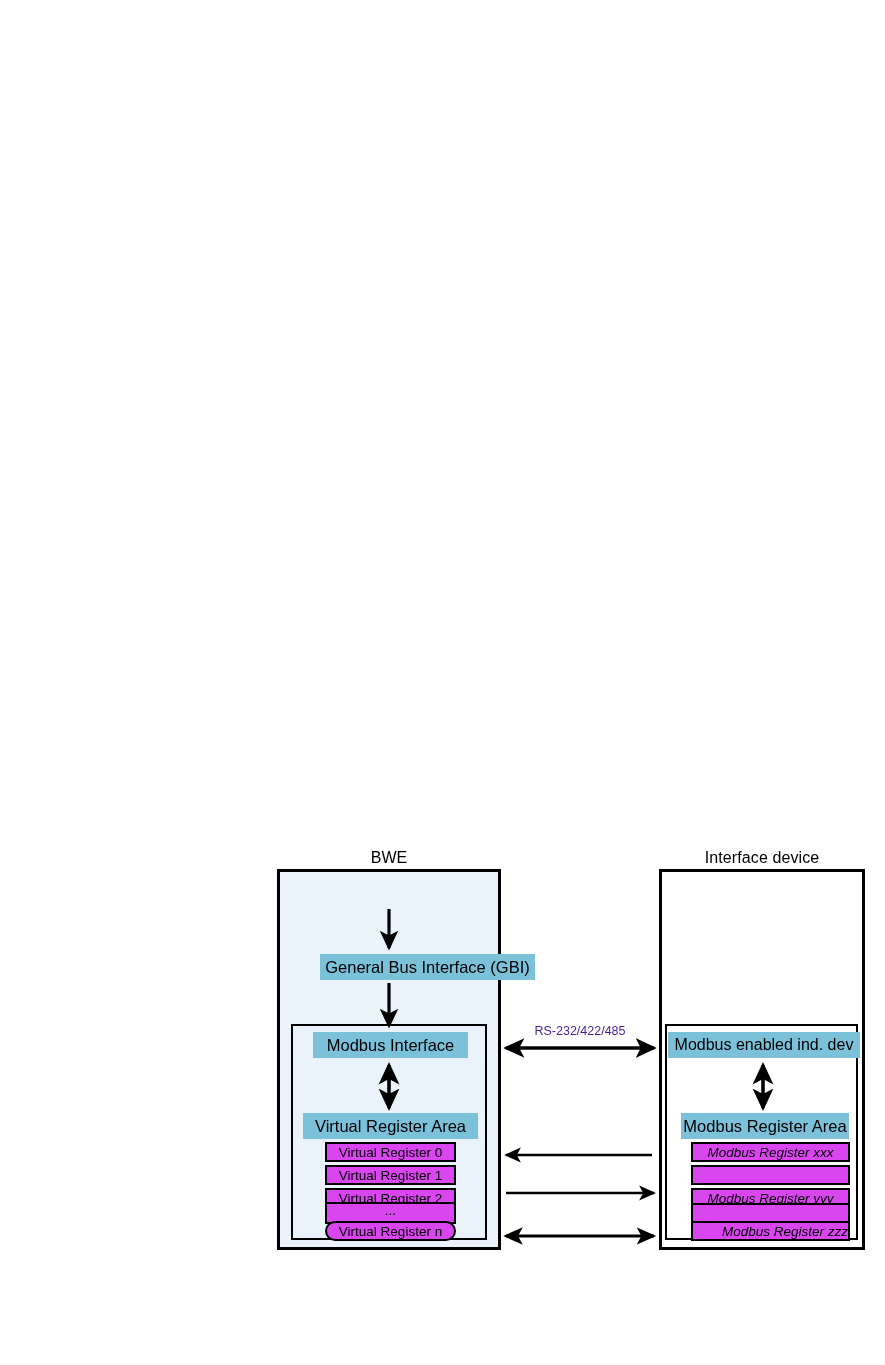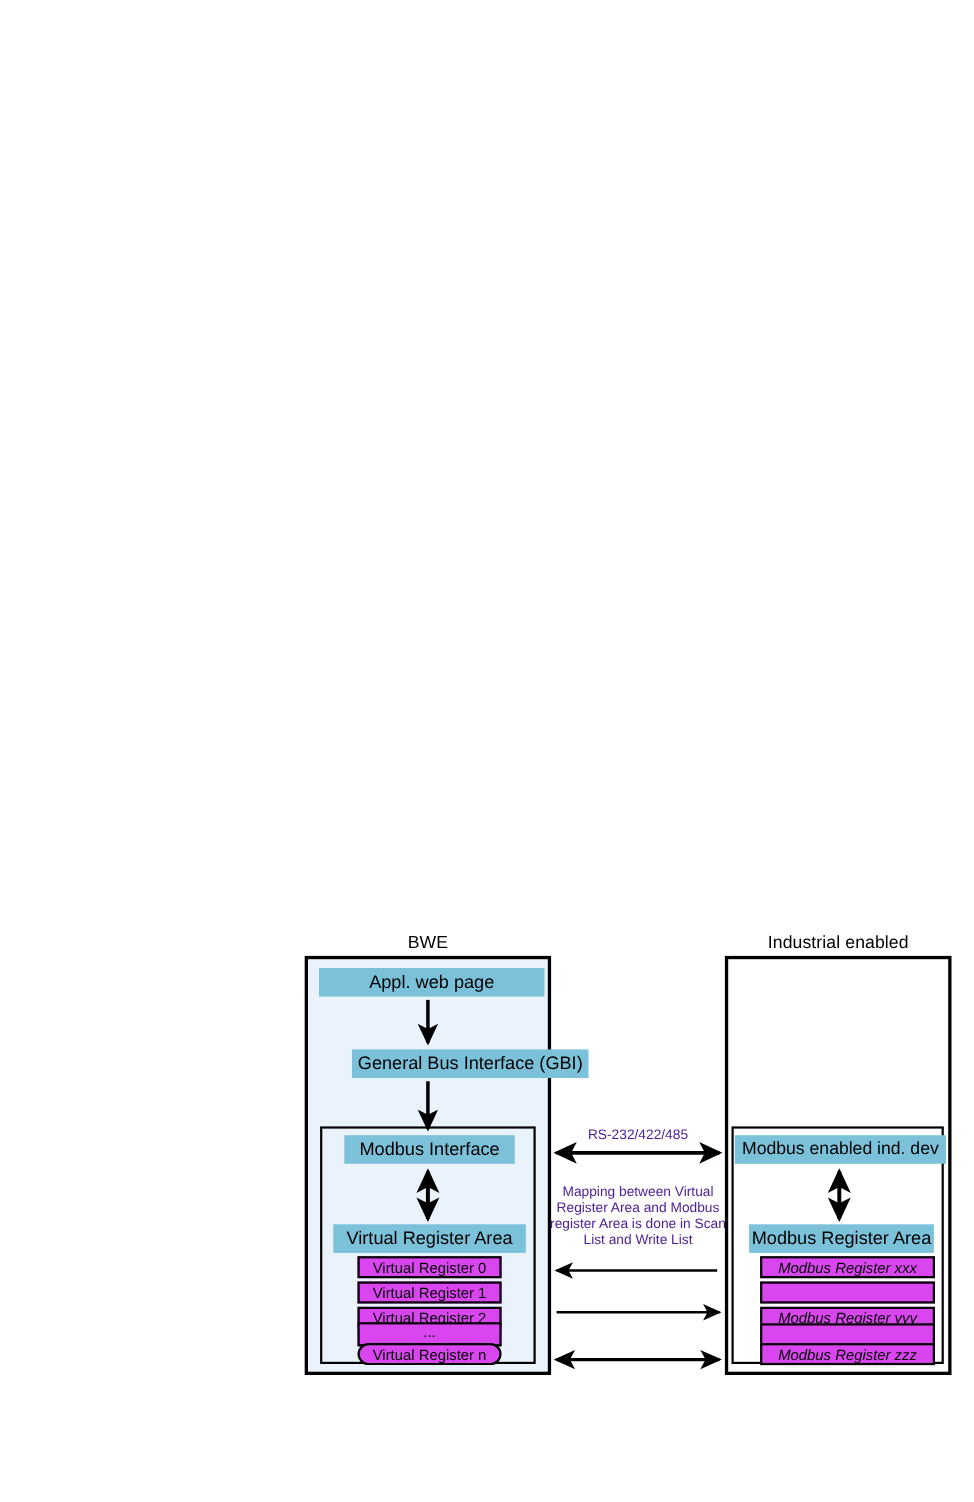--- a/index.html
+++ b/index.html
@@ -161,55 +161,53 @@
 </style>
 </head>
 <body>
 
 <div id="diagram-root">
 
   <div class="panel-title" id="bwe-title">BWE</div>
 
   <div class="panel" id="bwe-panel"></div>
 
-  <div class="blue-label" id="appl-web-page">Appl. web page</div>
 
   <div class="blue-label" id="gbi">General Bus Interface (GBI)</div>
 
   <div class="inner-box" id="bwe-inner"></div>
 
   <div class="blue-label" id="modbus-iface">Modbus Interface</div>
 
   <div class="blue-label" id="virtual-reg-area">Virtual Register Area</div>
 
   <div class="reg-row reg-left" style="top:1142px;">Virtual Register 0</div>
   <div class="reg-row reg-left" style="top:1165px;">Virtual Register 1</div>
   <div class="reg-row reg-left" style="top:1188px;">Virtual Register 2</div>
   <div class="reg-row reg-left" style="top:1202px; height:22px; line-height:14px;">...</div>
   <div class="reg-row reg-left" style="top:1221px;border-radius:10px;">Virtual Register n</div>
 
-  <div class="panel-title" id="device-title">Industrial enabled</div>
+  <div class="panel-title" id="device-title">Interface device</div>
 
   <div class="panel" id="device-panel"></div>
 
   <div class="inner-box" id="device-inner"></div>
 
   <div class="blue-label" id="modbus-enabled">Modbus enabled ind. dev</div>
 
   <div class="blue-label" id="modbus-reg-area">Modbus Register Area</div>
 
   <div class="reg-row reg-right" style="top:1142px;">Modbus Register xxx</div>
   <div class="reg-row reg-right" style="top:1165px;"></div>
   <div class="reg-row reg-right" style="top:1188px;">Modbus Register yyy</div>
   <div class="reg-row reg-right" style="top:1203px;"></div>
-  <div class="reg-row reg-right" style="top:1221px;">Modbus Register zzz</div>
+  <div class="reg-row reg-right" style="top:1221px;text-align:right;">Modbus Register zzz</div>
 
   <div class="mid-text" id="rs-label">RS-232/422/485</div>
 
-  <div class="mid-text" id="mapping-note">Mapping between Virtual Register Area and Modbus register Area is done in Scan List and Write List</div>
 
   <svg id="arrow-layer" viewBox="0 0 885 1365" width="885" height="1365">
     <defs>
       <marker id="ahead" markerWidth="7" markerHeight="7" refX="5.4" refY="3.1" orient="auto" markerUnits="strokeWidth">
         <path d="M0,0.2 L6.2,3.1 L0,6.0 L1.5,3.1 Z" fill="#000000"></path>
       </marker>
       <marker id="atail" markerWidth="7" markerHeight="7" refX="0.8" refY="3.1" orient="auto" markerUnits="strokeWidth">
         <path d="M6.2,0.2 L0,3.1 L6.2,6.0 L4.7,3.1 Z" fill="#000000"></path>
       </marker>
       <marker id="ahead-thin" markerWidth="8" markerHeight="8" refX="6.2" refY="3.4" orient="auto" markerUnits="strokeWidth">

